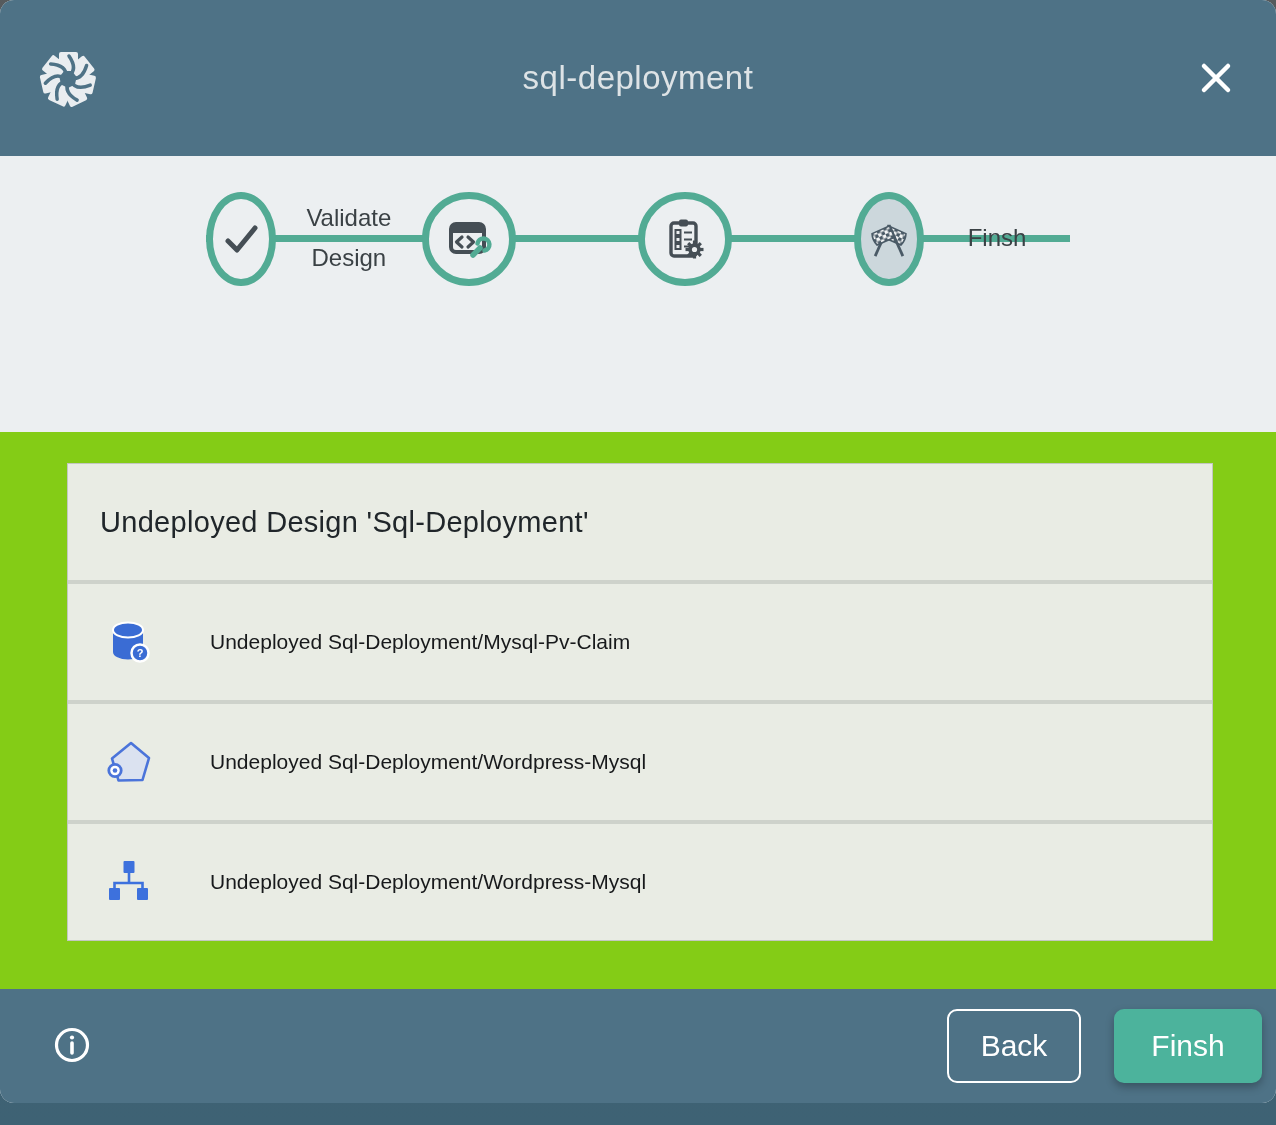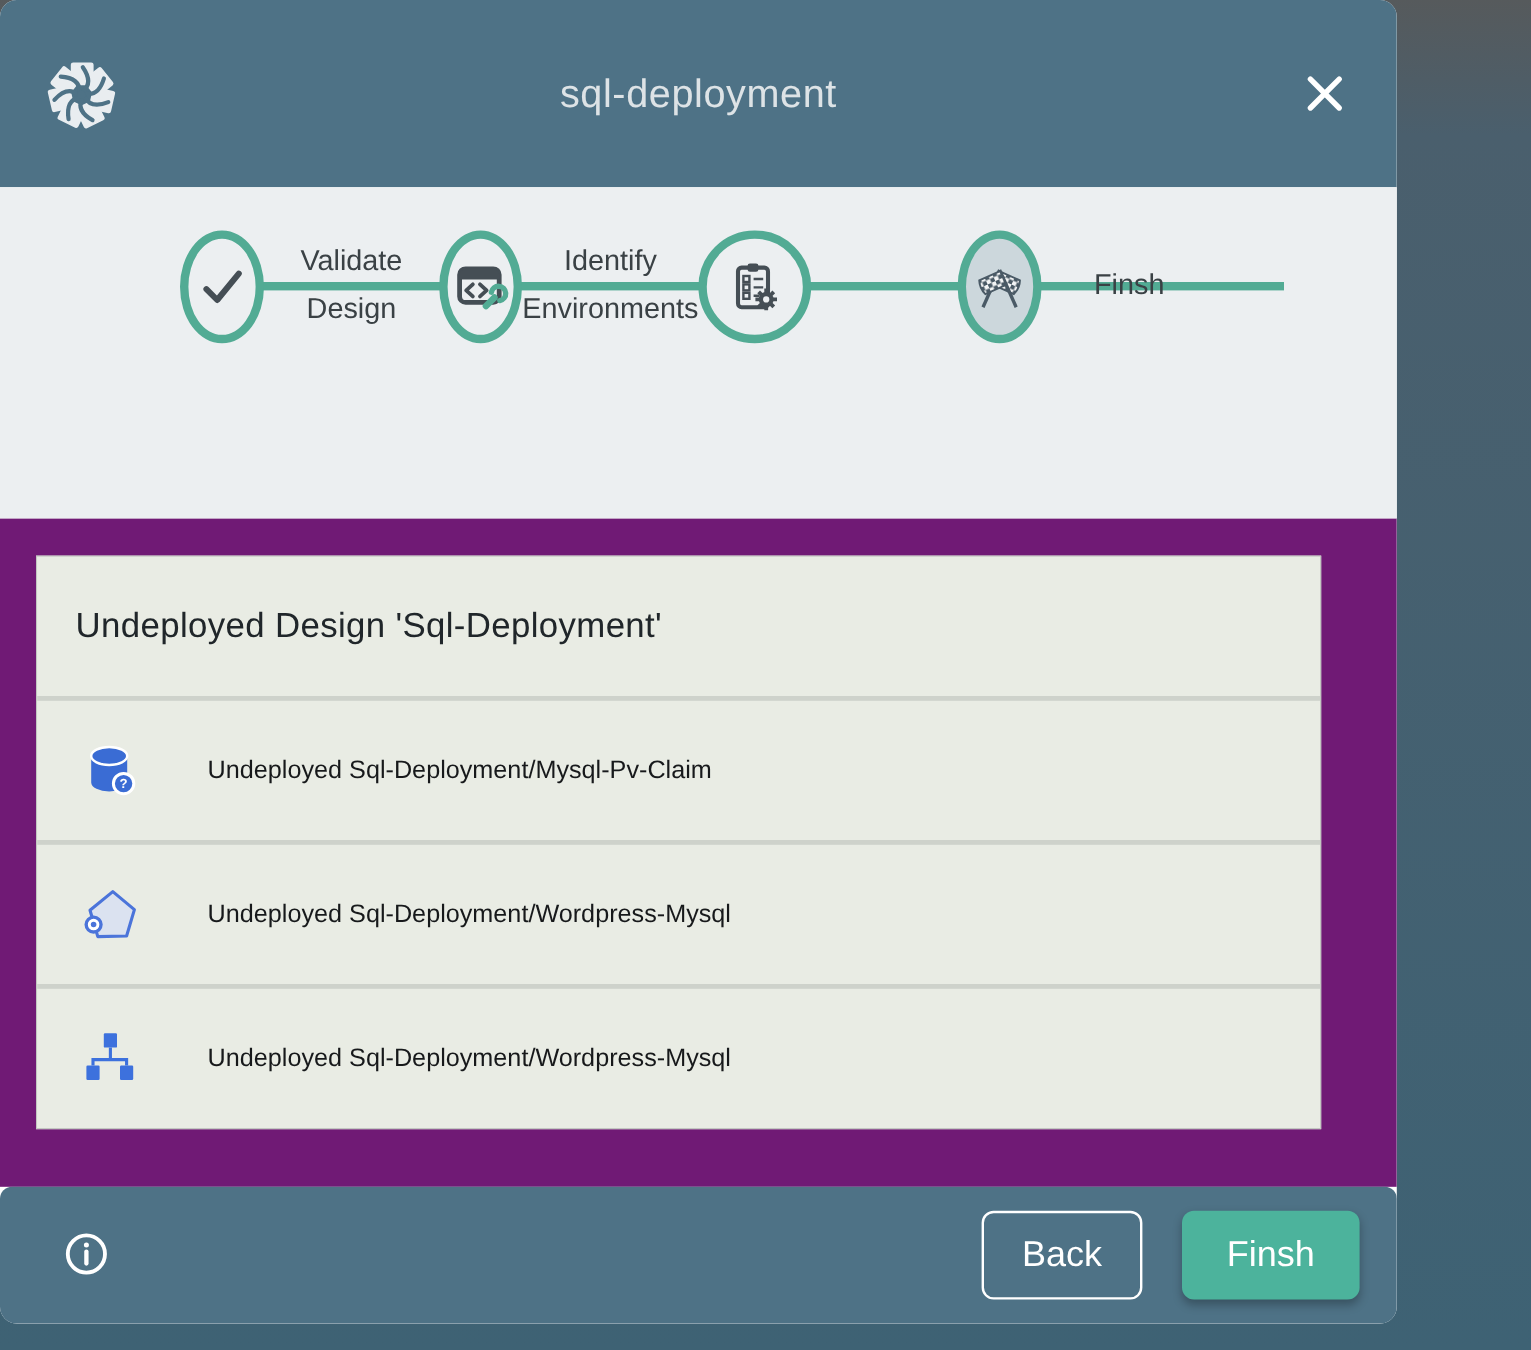--- a/index.html
+++ b/index.html
@@ -3,21 +3,21 @@
 <meta charset="utf-8">
 <style>
   * { box-sizing: border-box; margin: 0; padding: 0; }
   html, body { width: 1276px; height: 1125px; }
   body {
     font-family: "Liberation Sans", "DejaVu Sans", sans-serif;
     background: linear-gradient(180deg, #565a5c 0%, #4a5f6d 10%, #3e6274 100%);
     overflow: hidden;
   }
   .modal {
-    width: 1164px; height: 1103px;
+    width: 1276px; height: 1103px;
     border-radius: 14px;
     overflow: hidden;
     display: flex; flex-direction: column;
     background: #ffffff;
   }
   
   .header {
     height: 156px; flex: 0 0 156px;
     background: #4e7286;
     display: flex; align-items: center;
@@ -54,44 +54,43 @@
     display: flex; align-items: center; justify-content: center;
   }
   .step-circle.active { background: #ccd7dc; }
   .step-label {
     margin-top: 34px; text-align: center;
     font-size: 24px; line-height: 40px; color: #3a4145;
     width: 210px;
   }
   
   .content {
-    flex: 1 1 auto; background: #701a75;
-    padding: 31px 63px 0 30px;
+    flex: 1 1 auto; background: #84cc16;
+    padding: 31px 63px 0 67px;
   }
   .panel {
     border: 1px solid #c3c7c1;
     background: #e9ece4;
   }
   .panel-row {
     background: #e9ece4;
     display: flex; align-items: center;
     padding-left: 32px;
   }
   .title-row { height: 116px; }
   .item-row { height: 120px; border-top: 4px solid #ced2cb; padding-left: 36px; }
   .panel-title { font-size: 29px; color: #20262a; letter-spacing: 0.3px; }
   .item-icon { width: 50px; height: 50px; flex: 0 0 auto; margin-right: 32px; }
   .item-text { font-size: 21px; color: #17191b; margin-left: 24px; }
   
   .footer {
     height: 114px; flex: 0 0 114px;
     background: #4e7286;
     display: flex; align-items: center;
-    padding: 0 31px 0 52px;
-    border-radius: 10px;
+    padding: 0 14px 0 52px;
   }
   .info-btn { background: none; border: none; cursor: pointer; width: 40px; height: 40px; }
   .footer-buttons { margin-left: auto; display: flex; gap: 33px; }
   .btn {
     height: 74px; border-radius: 10px; font-size: 30px; cursor: pointer;
     font-family: "Liberation Sans", sans-serif;
     display: inline-flex; align-items: center; justify-content: center;
   }
   .btn-back {
     width: 134px; background: transparent; border: 2px solid #ffffff; color: #ffffff;
@@ -158,21 +157,20 @@
         <div class="step-circle">
           <svg width="48" height="48" viewBox="0 0 48 48">
             <rect x="6" y="9" width="33" height="28" rx="5" fill="none" stroke="#454e55" stroke-width="4"></rect>
             <path d="M6 18 v-4 a5 5 0 0 1 5 -5 h23 a5 5 0 0 1 5 5 v4 z" fill="#454e55"></path>
             <polyline points="17,22 11.5,27 17,32" fill="none" stroke="#454e55" stroke-width="3.2" stroke-linecap="round" stroke-linejoin="round"></polyline>
             <polyline points="23,22 28.5,27 23,32" fill="none" stroke="#454e55" stroke-width="3.2" stroke-linecap="round" stroke-linejoin="round"></polyline>
             <line x1="28" y1="40" x2="35" y2="33" stroke="#52ab94" stroke-width="5.5" stroke-linecap="round"></line>
             <path d="M32.5 28.5 a6 6 0 1 1 7 7" fill="none" stroke="#52ab94" stroke-width="4.5" stroke-linecap="round"></path>
           </svg>
         </div>
-        <div class="step-label">Identify Environments</div>
       </div>
 
 
       <div class="step">
         <div class="step-circle">
           <svg width="48" height="48" viewBox="0 0 48 48">
             <rect x="10" y="8" width="25" height="33" rx="3" fill="none" stroke="#454e55" stroke-width="3.4"></rect>
             <rect x="18" y="4.5" width="9" height="7" rx="2" fill="#454e55"></rect>
             <g stroke="#454e55" stroke-width="2">
               <rect x="14.5" y="15" width="5" height="5" fill="none"></rect>

